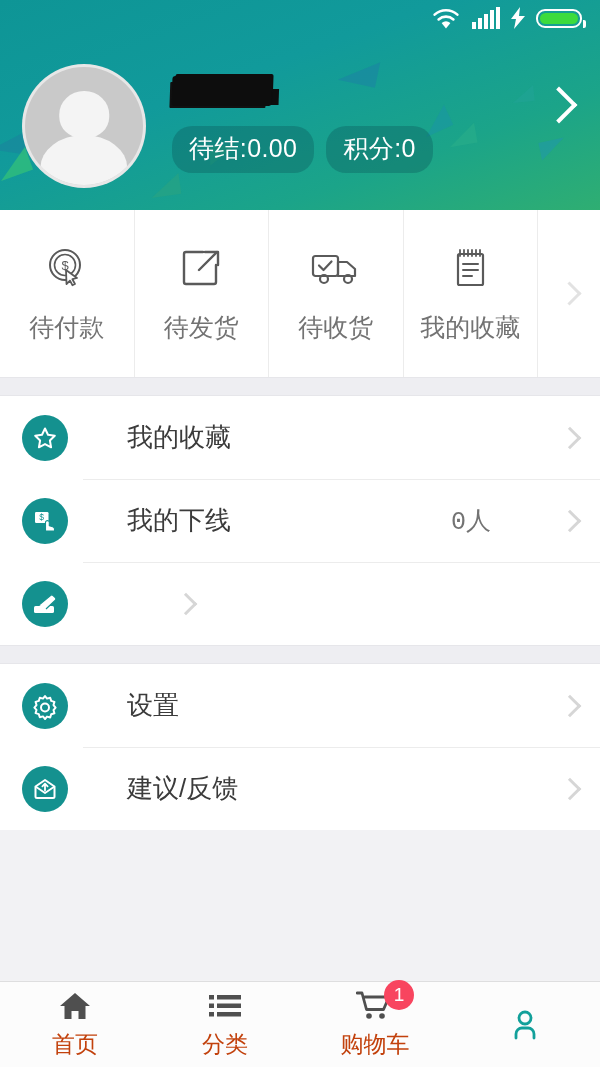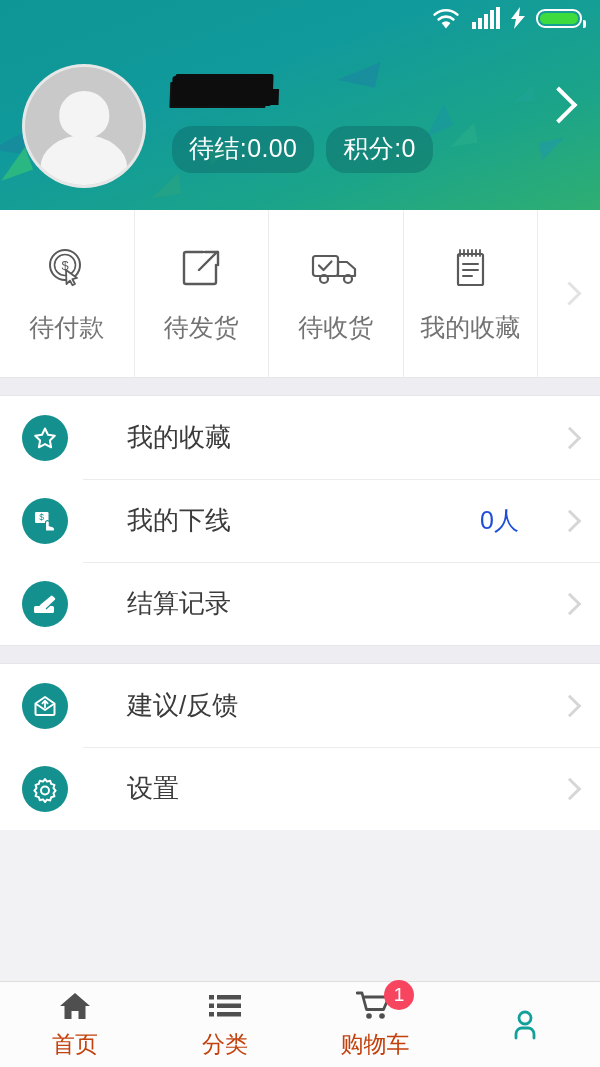--- a/index.html
+++ b/index.html
@@ -79,21 +79,21 @@
   .sect { background:#fff; }
   .row { display:flex; align-items:center; height:83px; padding:0 22px 0 22px; position:relative;gap:39px; }
   .row + .row::before {
     content:""; position:absolute; left:83px; right:0; top:0; height:1px; background:#ececec;
   }
   .r-ico {
     width:46px; height:46px; border-radius:50%; background:#14918f;
     display:flex; align-items:center; justify-content:center; flex:0 0 auto;
   }
   .r-label { margin-left:20px; font-size:26px; color:#3b3b3b; flex:1 1 auto; }
-  .r-value { font-size:25px; color:#1d4ed8; margin-right:4px; }
+  .r-value { font-size:25px; color:#737373; margin-right:32px;font-family:Liberation Mono, monospace; }
   .r-chev { width:16px; height:16px; border-top:3px solid #d6d6d6; border-right:3px solid #d6d6d6; transform:rotate(45deg); flex:0 0 auto; }
 
   
   .tabbar {
     position:absolute; left:0; right:0; bottom:0; height:86px;
     background:#fcfcfc; border-top:1px solid #dededf;
     display:flex; align-items:center;
   }
   .tab { flex:1 1 0; display:flex; flex-direction:column; align-items:center; gap:6px; position:relative; }
   .tab-label { font-size:23px; color:#c2410c; }
@@ -253,50 +253,49 @@
     </div>
 
 
     <div class="row">
       <span class="r-ico">
         <svg width="30" height="28" viewBox="0 0 30 28">
           <rect x="4" y="16" width="20" height="7" rx="1.6" fill="#fff"></rect>
           <path d="M9 15L20.5 5.5a1.8 1.8 0 012.6 0l2.2 2.2a1.8 1.8 0 010 2.6L16 19" fill="#fff" stroke="#14918f" stroke-width="1.2" stroke-linejoin="round"></path>
         </svg>
       </span>
-      <span class="r-label">结算记录</span>
       <span class="r-value"></span>
       <span class="r-chev"></span>
     </div>
   </div>
 
   <div class="gap"></div>
   <div class="sect">
+
+    <div class="row">
+      <span class="r-ico">
+        <svg width="28" height="28" viewBox="0 0 28 28">
+          <path d="M14 4l2 2.6 3.2-.9 1 3.2 3.2 1-.9 3.2 2.1 2.5-2.1 2.5.9 3.2-3.2 1-1 3.2-3.2-.9L14 27l-2-2.6-3.2.9-1-3.2-3.2-1 .9-3.2L3.4 15.6l2.1-2.5-.9-3.2 3.2-1 1-3.2 3.2.9z" fill="none" stroke="#fff" stroke-width="2" stroke-linejoin="round"></path>
+          <circle cx="14" cy="15.5" r="4" fill="none" stroke="#fff" stroke-width="2"></circle>
+        </svg>
+      </span>
+      <span class="r-label">设置</span>
+      <span class="r-value"></span>
+      <span class="r-chev"></span>
+    </div>
 
     <div class="row">
       <span class="r-ico">
         <svg width="28" height="28" viewBox="0 0 28 28">
           <path d="M4.5 11.5L14 5l9.5 6.5v10a1.5 1.5 0 01-1.5 1.5H6a1.5 1.5 0 01-1.5-1.5z" fill="none" stroke="#fff" stroke-width="2" stroke-linejoin="round"></path>
           <path d="M4.5 11.5L14 18l9.5-6.5" fill="none" stroke="#fff" stroke-width="1.8" stroke-linejoin="round"></path>
           <path d="M14 15.5V9M11.4 11.3L14 8.7l2.6 2.6" fill="none" stroke="#fff" stroke-width="1.8" stroke-linecap="round" stroke-linejoin="round"></path>
         </svg>
       </span>
       <span class="r-label">建议/反馈</span>
-      <span class="r-value"></span>
-      <span class="r-chev"></span>
-    </div>
-
-    <div class="row">
-      <span class="r-ico">
-        <svg width="28" height="28" viewBox="0 0 28 28">
-          <path d="M14 4l2 2.6 3.2-.9 1 3.2 3.2 1-.9 3.2 2.1 2.5-2.1 2.5.9 3.2-3.2 1-1 3.2-3.2-.9L14 27l-2-2.6-3.2.9-1-3.2-3.2-1 .9-3.2L3.4 15.6l2.1-2.5-.9-3.2 3.2-1 1-3.2 3.2.9z" fill="none" stroke="#fff" stroke-width="2" stroke-linejoin="round"></path>
-          <circle cx="14" cy="15.5" r="4" fill="none" stroke="#fff" stroke-width="2"></circle>
-        </svg>
-      </span>
-      <span class="r-label">设置</span>
       <span class="r-value"></span>
       <span class="r-chev"></span>
     </div>
   </div>
 
   <div class="tabbar">
 
     <div class="tab">
       <span class="tab-ico">
         <svg width="34" height="32" viewBox="0 0 34 32">

